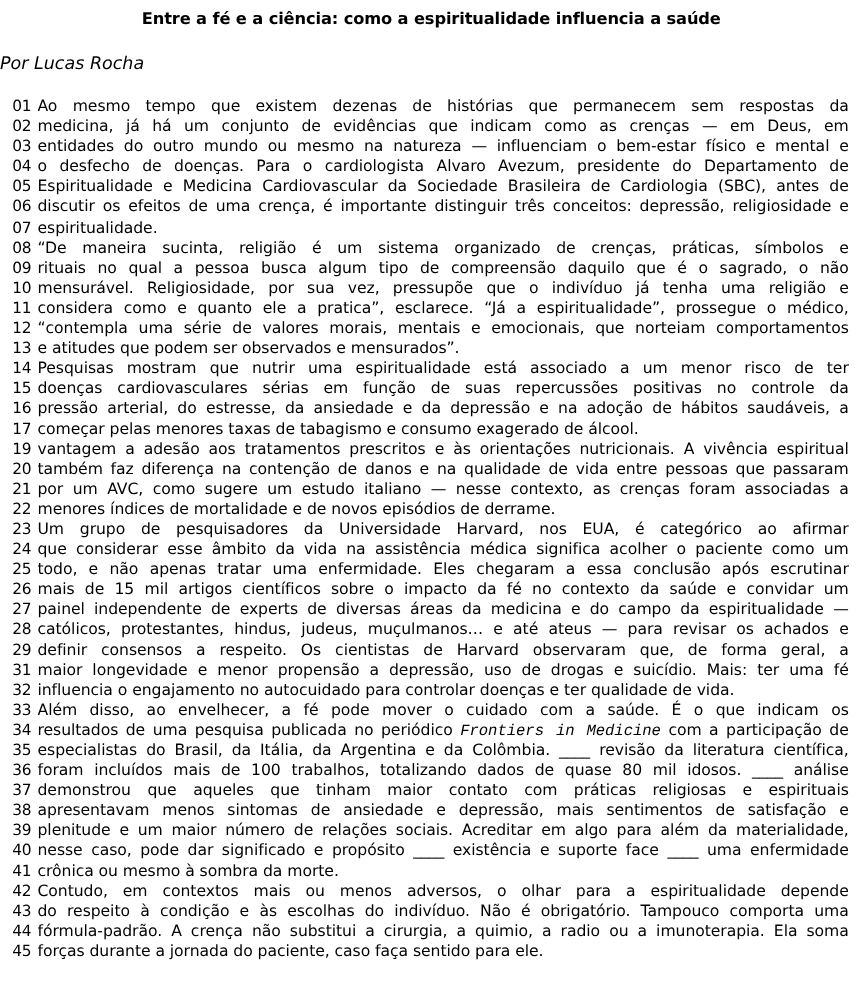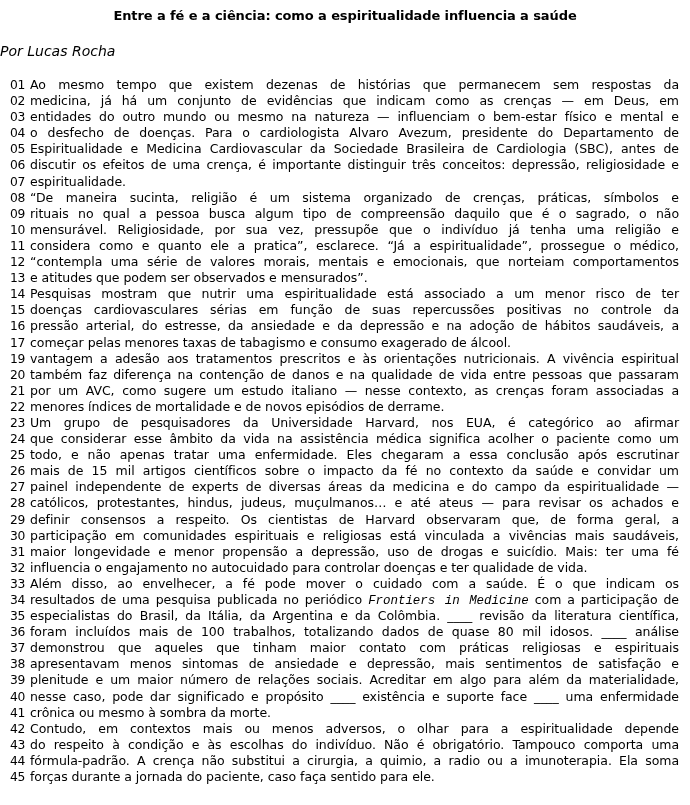--- a/index.html
+++ b/index.html
@@ -196,24 +196,20 @@
       </div>
       <div class="line-row">
         <span class="line-no">28</span>
         <span class="line-text just">católicos, protestantes, hindus, judeus, muçulmanos… e até ateus — para revisar os achados e</span>
       </div>
       <div class="line-row">
         <span class="line-no">29</span>
         <span class="line-text just">definir consensos a respeito. Os cientistas de Harvard observaram que, de forma geral, a</span>
       </div>
       <div class="line-row">
-        <span class="line-no">30</span>
-        <span class="line-text just">participação em comunidades espirituais e religiosas está vinculada a vivências mais saudáveis,</span>
-      </div>
-      <div class="line-row">
         <span class="line-no">31</span>
         <span class="line-text just">maior longevidade e menor propensão a depressão, uso de drogas e suicídio. Mais: ter uma fé</span>
       </div>
       <div class="line-row">
         <span class="line-no">32</span>
         <span class="line-text just last">influencia o engajamento no autocuidado para controlar doenças e ter qualidade de vida.</span>
       </div>
       <div class="line-row">
         <span class="line-no">33</span>
         <span class="line-text just">         Além disso, ao envelhecer, a fé pode mover o cuidado com a saúde. É o que indicam os</span>

